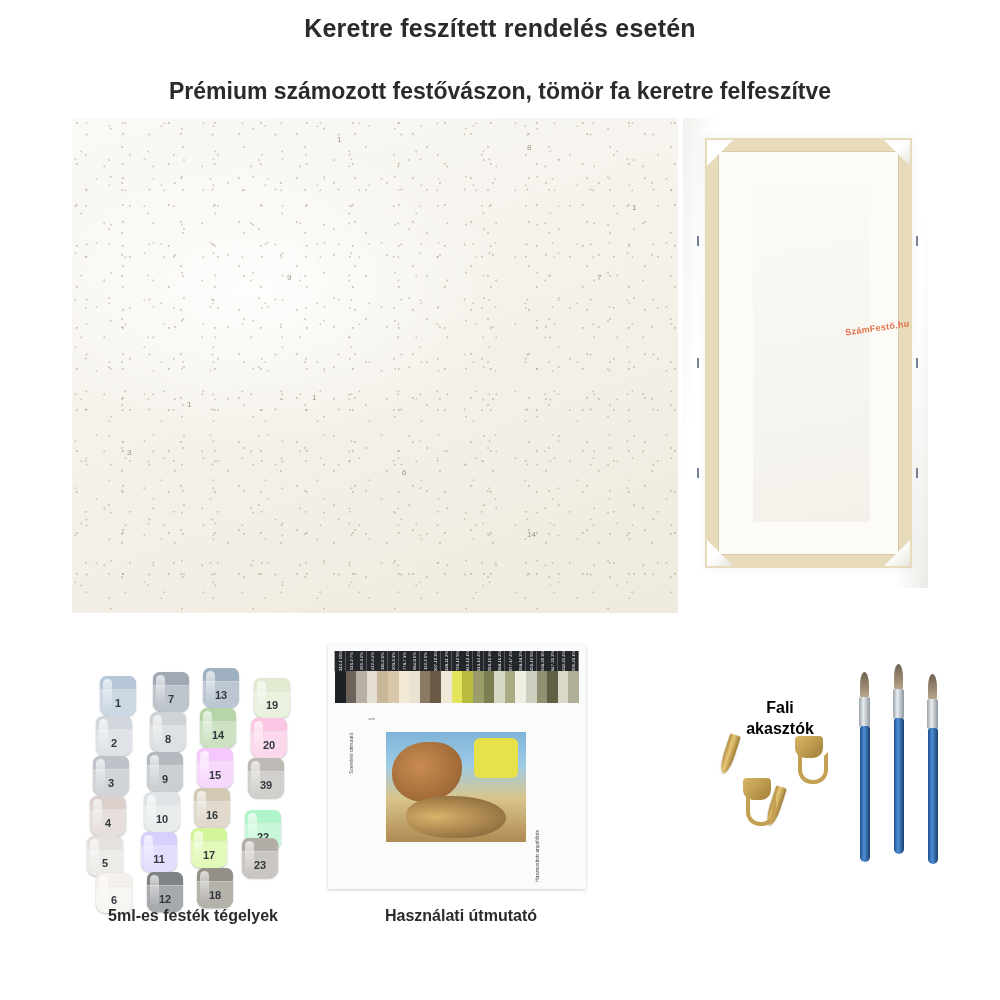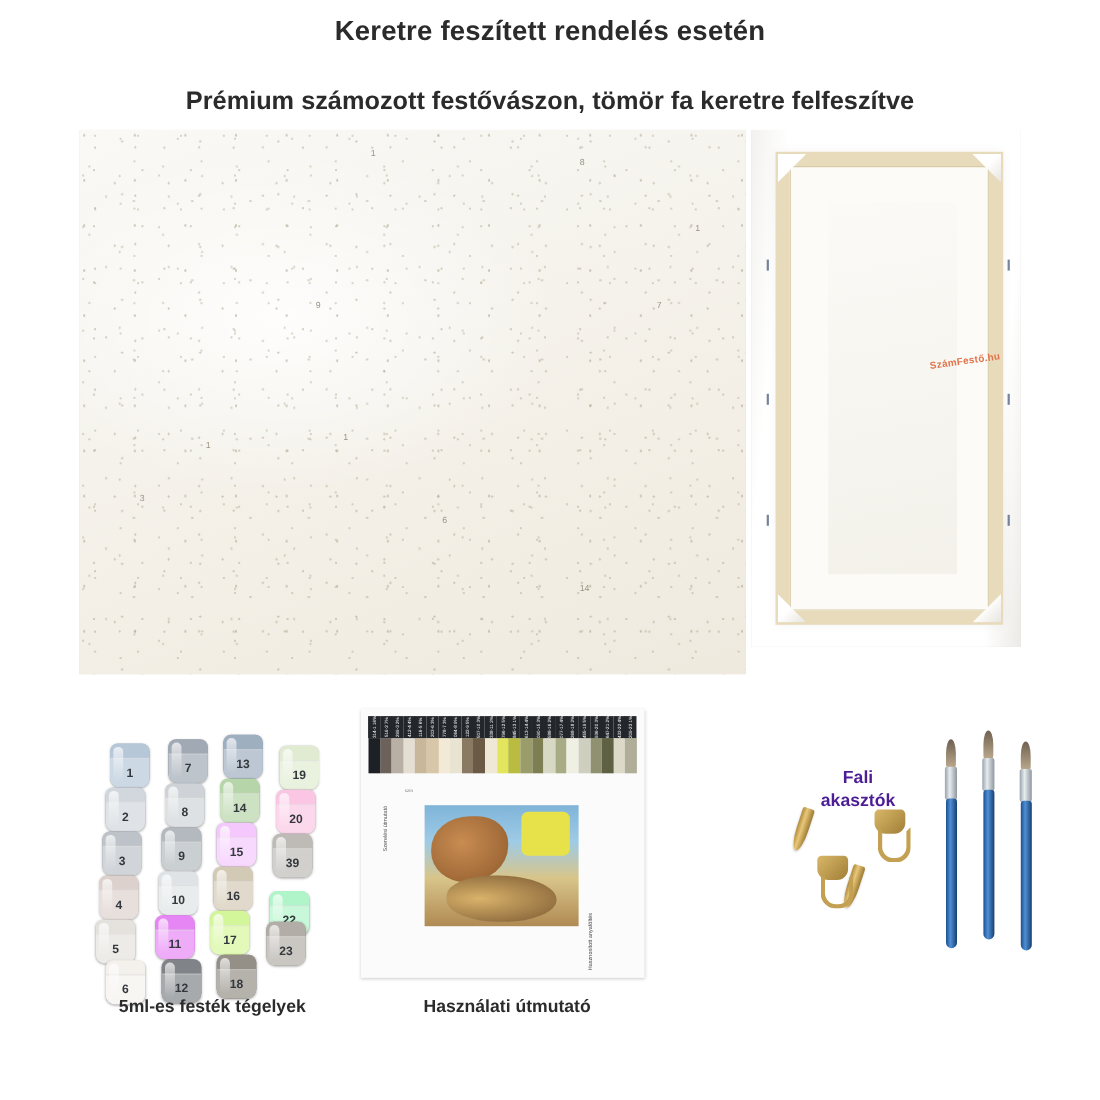--- a/index.html
+++ b/index.html
@@ -380,21 +380,21 @@
   }
   .cap-pots  { left: 48px;  top: 275px; width: 290px; }
   .cap-manual{ left: 346px; top: 275px; width: 230px; }
   .cap-brush { left: 838px; top: 255px; width: 160px; }
   .cap-hanger{
     position: absolute;
     left: 720px; top: 68px; width: 120px;
     text-align: center;
     font-size: 16px;
     font-weight: bold;
-    color: #4c1d95;
+    color: #000000;
     line-height: 1.3;
   }
 </style>
 </head>
 <body>
 
 <div class="title">Keretre feszített rendelés esetén</div>
 <div class="subtitle">Prémium számozott festővászon, tömör fa keretre felfeszítve</div>
 
 <div class="canvas-block">
@@ -481,21 +481,21 @@
     <div class="pot" style="left:69px;  top:94px;  background:#8b949c;">
         <div class="lid"></div>
         <div class="label">9</div>
         <div class="gloss"></div>
       </div>
     <div class="pot" style="left:66px;  top:134px; background:#cfd4d8;">
         <div class="lid"></div>
         <div class="label">10</div>
         <div class="gloss"></div>
       </div>
-    <div class="pot" style="left:63px;  top:174px; background:#d946ef;">
+    <div class="pot" style="left:63px;  top:174px; background:#c4b5fd;">
         <div class="lid"></div>
         <div class="label">11</div>
         <div class="gloss"></div>
       </div>
     <div class="pot" style="left:69px;  top:214px; background:#3c4349;">
         <div class="lid"></div>
         <div class="label">12</div>
         <div class="gloss"></div>
       </div>
 

